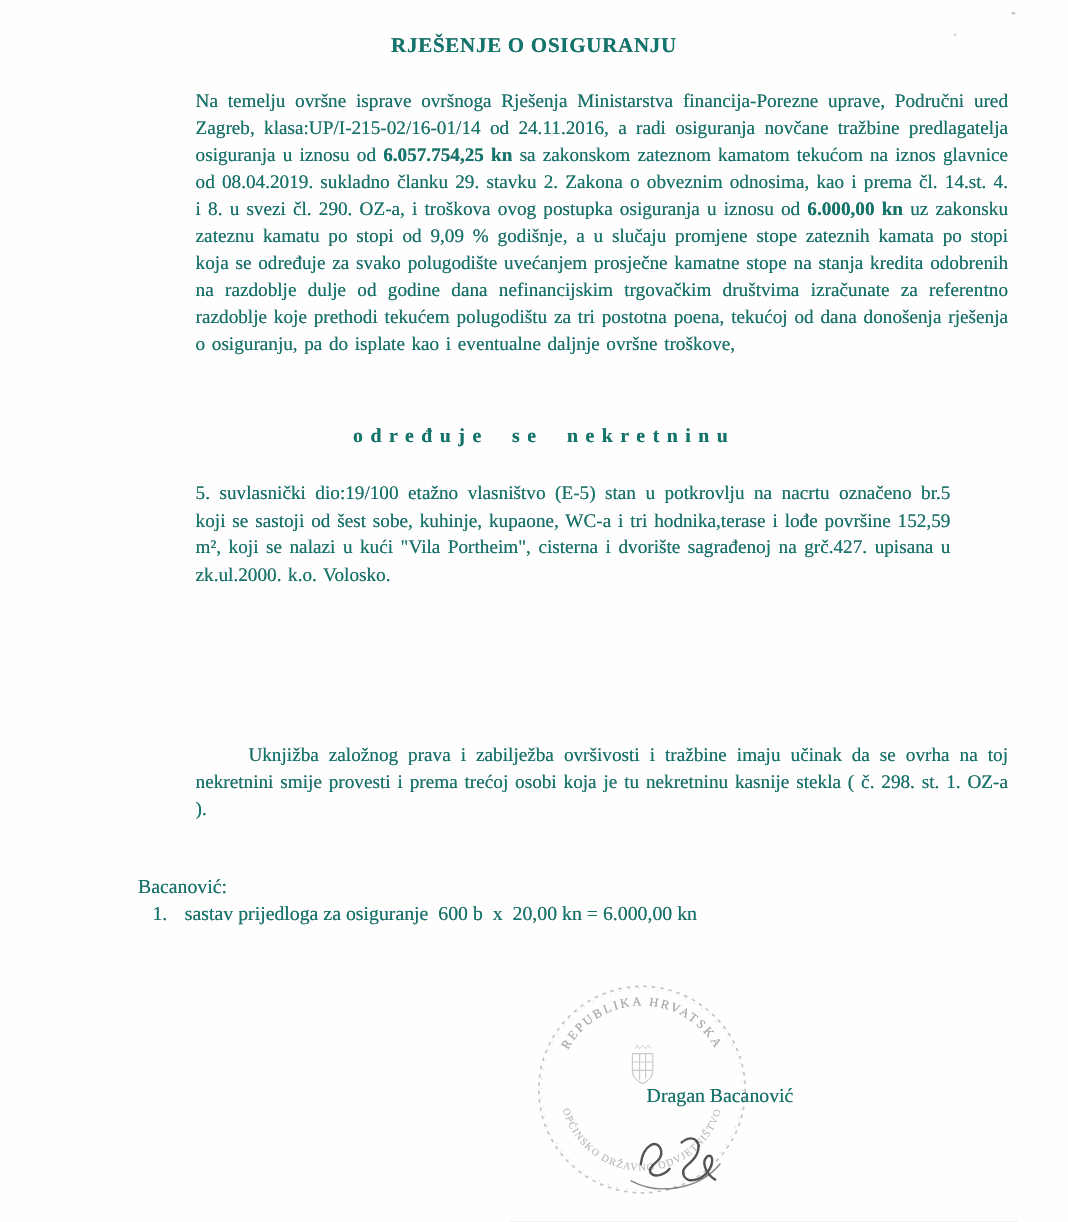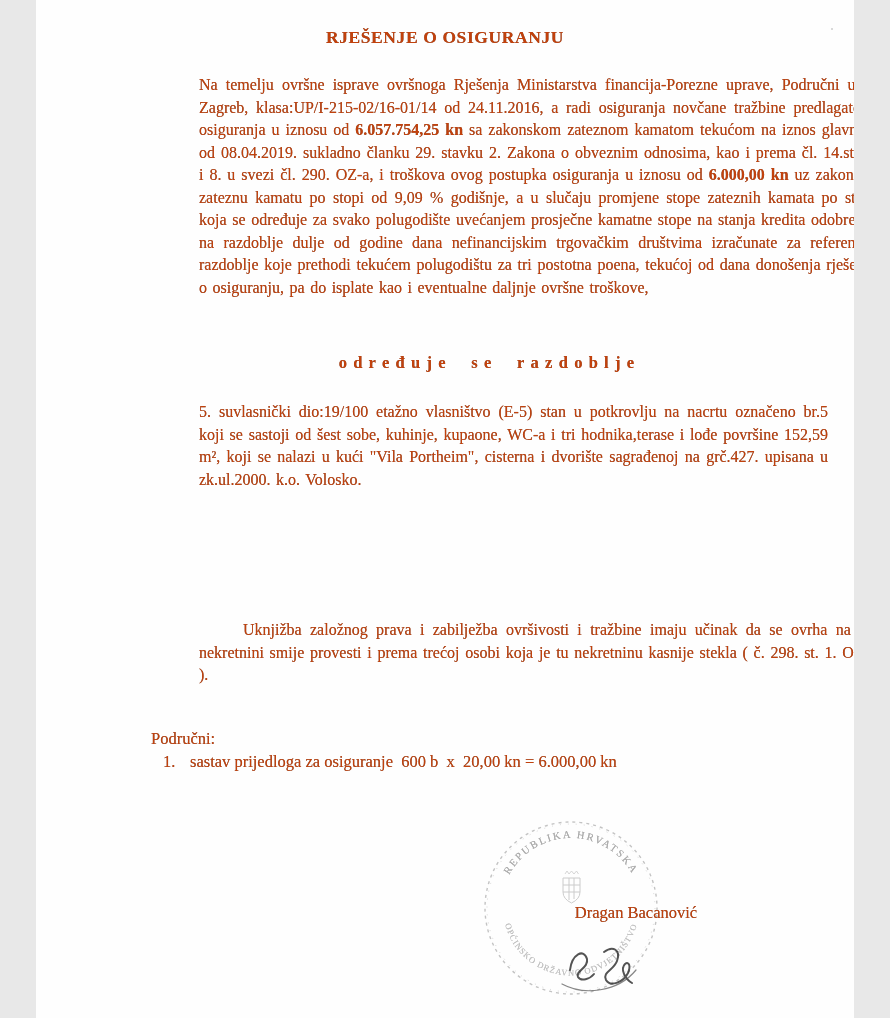--- a/index.html
+++ b/index.html
@@ -1,25 +1,25 @@
 <!DOCTYPE html>
 <html lang="hr"><head>
 <meta charset="utf-8">
 <style>
   * { margin: 0; padding: 0; box-sizing: border-box; }
   html, body { background: #e8e8e8; }
   .page {
     position: relative;
-    width: 818px;
+    width: 890px;
     height: 1018px;
     margin: 0 auto;
     background: #fefefe;
     overflow: hidden;
     font-family: "Liberation Serif", "DejaVu Serif", serif;
-    color: #c2410c;
+    color: #0f766e;
     text-shadow: 0 0 0.5px rgba(10,10,10,0.55);
   }
   .doc-title {
     position: absolute;
     top: 27px; left: 0; width: 100%;
     text-align: center;
     font-weight: bold;
     font-size: 17.5px;
     letter-spacing: 0.6px;
   }
@@ -73,30 +73,30 @@
 </style>
 </head>
 <body>
 
 <div class="page">
 
   <h1 class="doc-title">RJEŠENJE O OSIGURANJU</h1>
 
   <p class="intro body-text"><span>Na temelju ovršne isprave ovršnoga Rješenja Ministarstva financija-Porezne uprave, Područni ured Zagreb, klasa:UP/I-215-02/16-01/14 od 24.11.2016, a radi osiguranja novčane tražbine predlagatelja osiguranja u iznosu od </span><span class="bold">6.057.754,25 kn</span><span> sa zakonskom zateznom kamatom tekućom na iznos glavnice od 08.04.2019. sukladno članku 29. stavku 2. Zakona o obveznim odnosima, kao i prema čl. 14.st. 4. i 8. u svezi čl. 290. OZ-a, i troškova ovog postupka osiguranja u iznosu od </span><span class="bold">6.000,00 kn</span><span> uz zakonsku zateznu kamatu po stopi od 9,09 % godišnje, a u slučaju promjene stope zateznih kamata po stopi koja se određuje za svako polugodište uvećanjem prosječne kamatne stope na stanja kredita odobrenih na razdoblje dulje od godine dana nefinancijskim trgovačkim društvima izračunate za referentno razdoblje koje prethodi tekućem polugodištu za tri postotna poena, tekućoj od dana donošenja rješenja o osiguranju, pa do isplate kao i eventualne daljnje ovršne troškove,</span></p>
 
-  <h2 class="decree-heading">određuje se razdoblje</h2>
+  <h2 class="decree-heading">određuje se nekretninu</h2>
 
   <div class="lien-block">
     <p class="body-text">5. suvlasnički dio:19/100 etažno vlasništvo (E-5) stan u potkrovlju na nacrtu označeno br.5 koji se sastoji od šest sobe, kuhinje, kupaone, WC-a i tri hodnika,terase i lođe površine 152,59 m², koji se nalazi u kući "Vila Portheim", cisterna i dvorište sagrađenoj na grč.427. upisana u zk.ul.2000. k.o. Volosko.</p>
   </div>
 
 
   <p class="clause-2 body-text">Uknjižba založnog prava i zabilježba ovršivosti i tražbine imaju učinak da se ovrha na toj nekretnini smije provesti i prema trećoj osobi koja je tu nekretninu kasnije stekla ( č. 298. st. 1. OZ-a ).</p>
 
-  <p class="costs-heading">Područni:</p>
+  <p class="costs-heading">Bacanović:</p>
 
   <div class="cost-item">
     <span class="cost-number">1.</span>
     <span class="cost-text">sastav prijedloga za osiguranje  600 b  x  20,00 kn = 6.000,00 kn</span>
   </div>
 
   <svg class="stamp" viewBox="0 0 195 195">
     <defs>
       <path id="arcTop" d="M 27,96 A 70,70 0 0 1 167,96" fill="none"></path>
       <path id="arcBot" d="M 31,112 A 68,68 0 0 0 163,112" fill="none"></path>

